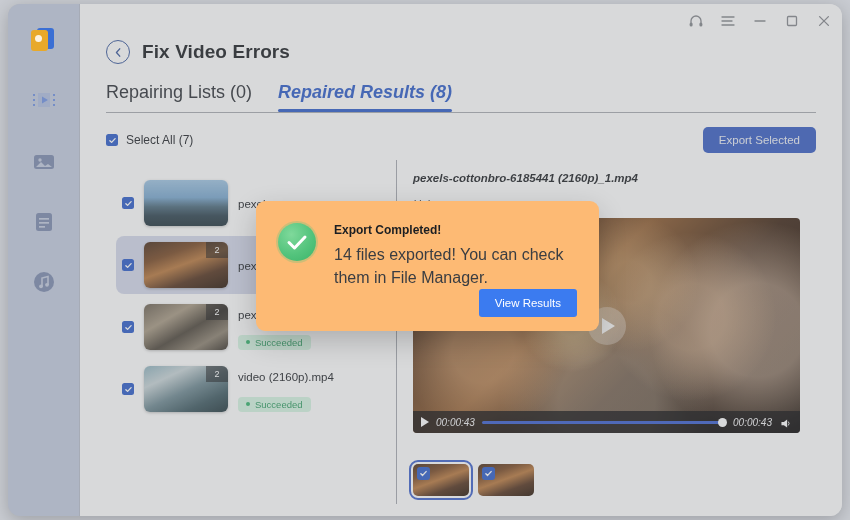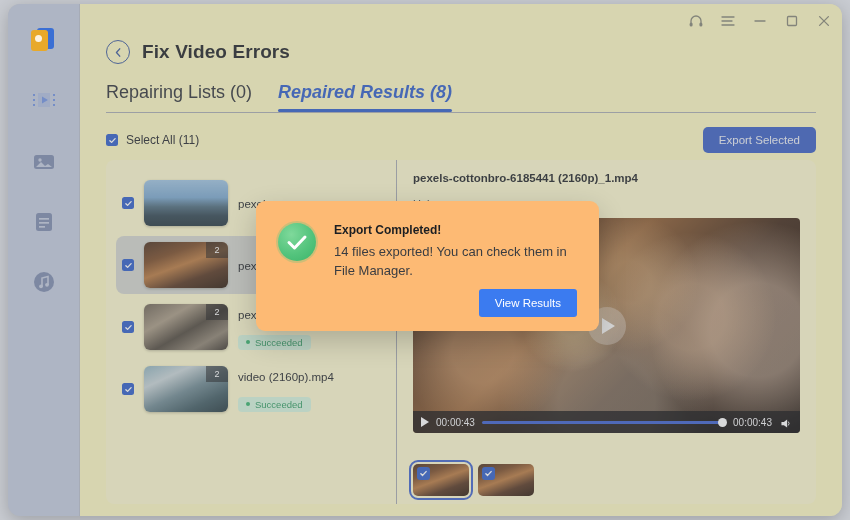--- a/index.html
+++ b/index.html
@@ -43,21 +43,21 @@
     position: absolute; left: 0;
     width: 72px; height: 56px;
     display: flex; align-items: center; justify-content: center;
     cursor: pointer;
   }
   .side-icon { width: 24px; height: 24px; opacity: .45; }
 
   
   #content {
     position: absolute; left: 72px; top: 0; right: 0; bottom: 0;
-    background: #fef9c3;
+    background: #ffffff;
   }
 
   
   #titlebar {
     position: absolute; right: 10px; top: 9px;
     display: flex; align-items: center; gap: 16px;
   }
   .tb-btn { width: 16px; height: 16px; cursor: pointer; opacity: .62; display:flex;align-items:center;justify-content:center;}
   .tb-btn svg { display:block; }
 
@@ -113,21 +113,21 @@
     border-radius: 8px;
     display:flex;
     overflow:hidden;
   }
   #list-panel {
     width: 290px; flex:none; position:relative;
     padding: 14px 10px 10px 10px;
     overflow:hidden;
   }
   #panel-divider { width:1px; background:#a7aab0; flex:none; }
-  #detail-panel { flex:1; position:relative; padding: 12px 16px; }
+  #detail-panel { flex:1; position:relative; padding: 12px 16px; font-style: italic; }
 
   
   .list-item {
     display:flex; align-items:center; gap:10px;
     height: 58px; border-radius:8px; padding: 0 6px;
     margin-bottom: 4px; cursor:pointer;
   }
   .list-item.selected { background: rgba(150,160,205,.40); }
   .thumb {
     width: 84px; height: 46px; border-radius: 6px; flex:none;
@@ -231,21 +231,21 @@
   #success-icon .ring {
     position:absolute; inset:0; border-radius:50%;
     background: radial-gradient(circle at 35% 30%, #7fd99b 0%, #54c47d 55%, #3bb469 100%);
   }
   #success-icon .halo {
     position:absolute; inset:-2px; border-radius:50%;
     background: rgba(86,198,128,.28);
   }
   #modal-text { flex:1; }
   #modal-title { font-size:12px; font-weight:bold; color:#1b1e22; }
-  #modal-body { font-size:13px; color:#3a3d42; line-height:1.45; margin-top:6px; }
+  #modal-body { font-size:16px; color:#3a3d42; line-height:1.45; margin-top:6px; }
   #view-results {
     position:absolute; right:22px; bottom:14px;
     background:#3b7bf0; color:#fff; border:none; border-radius:3px;
     font-size:11.5px; padding: 8px 16px; cursor:pointer;
     font-family:"Liberation Sans", sans-serif;
   }
 </style>
 </head>
 <body>
 
@@ -356,21 +356,21 @@
     </div>
     <div id="tab-rule"></div>
 
     <div id="toolbar">
       <span id="select-all">
         <span class="cb">
           <svg viewBox="0 0 12 12" width="9" height="9" fill="none" stroke="#fff" stroke-width="1.8" stroke-linecap="round" stroke-linejoin="round">
             <polyline points="2.5,6.2 4.8,8.5 9.5,3.5"></polyline>
           </svg>
         </span>
-        <span id="select-all-label">Select All (11)</span>
+        <span id="select-all-label">Select All (7)</span>
       </span>
       <button id="export-btn">Export Selected</button>
     </div>
 
     <div id="panels">
 
       <div id="list-panel">
 
         <div class="list-item">
           <span class="cb">

